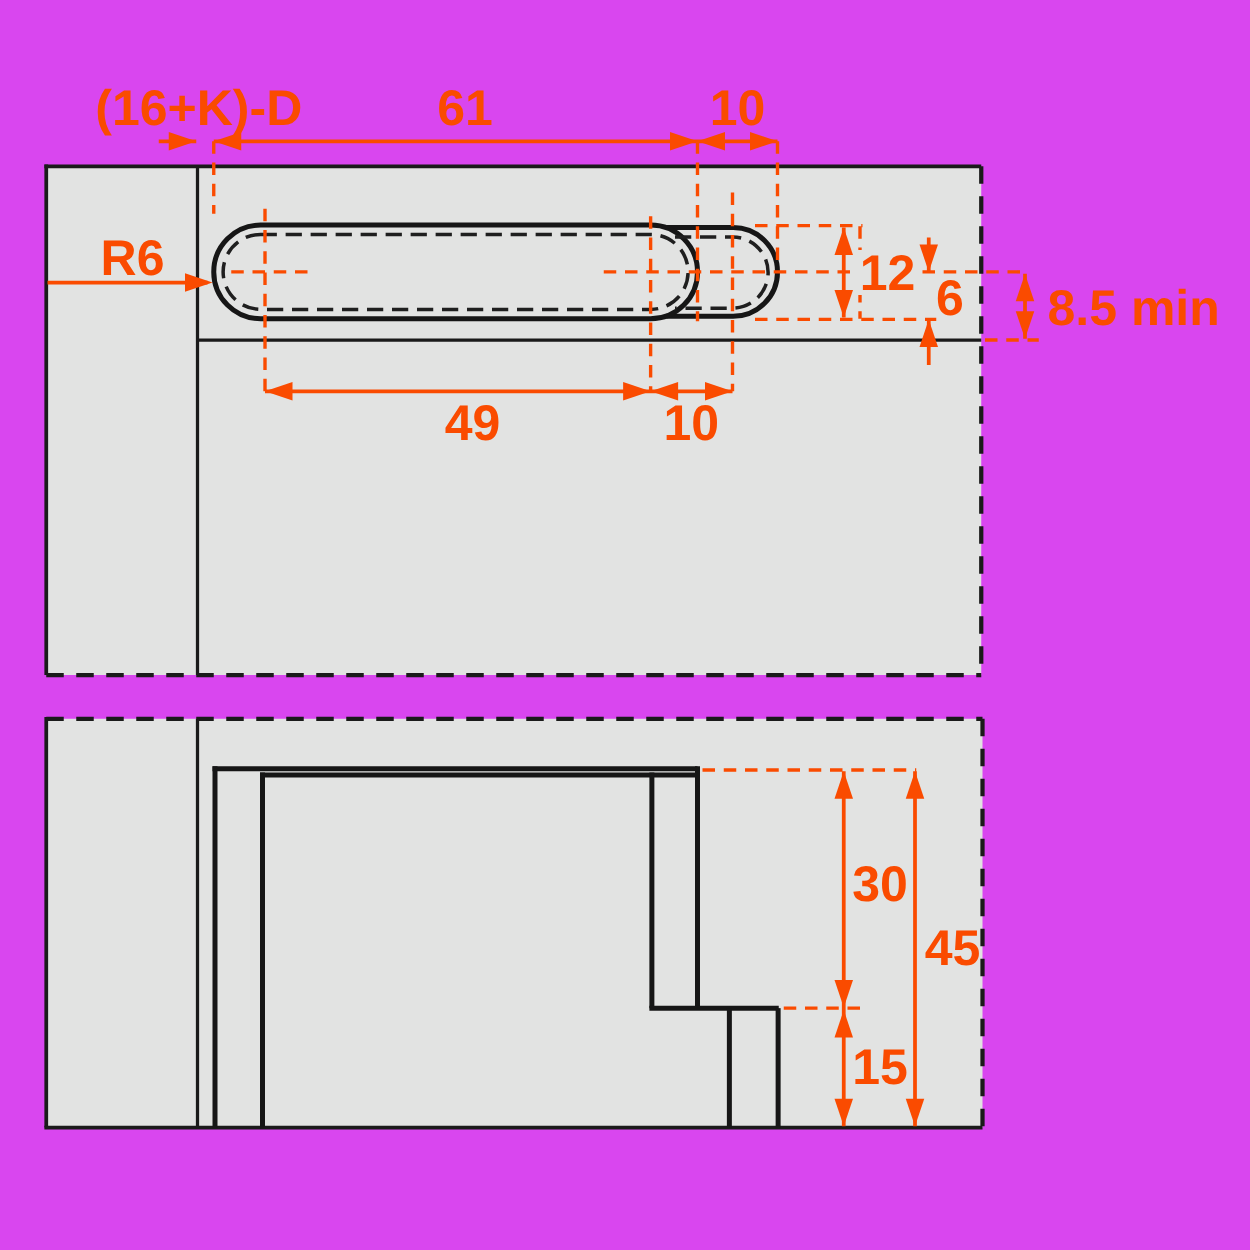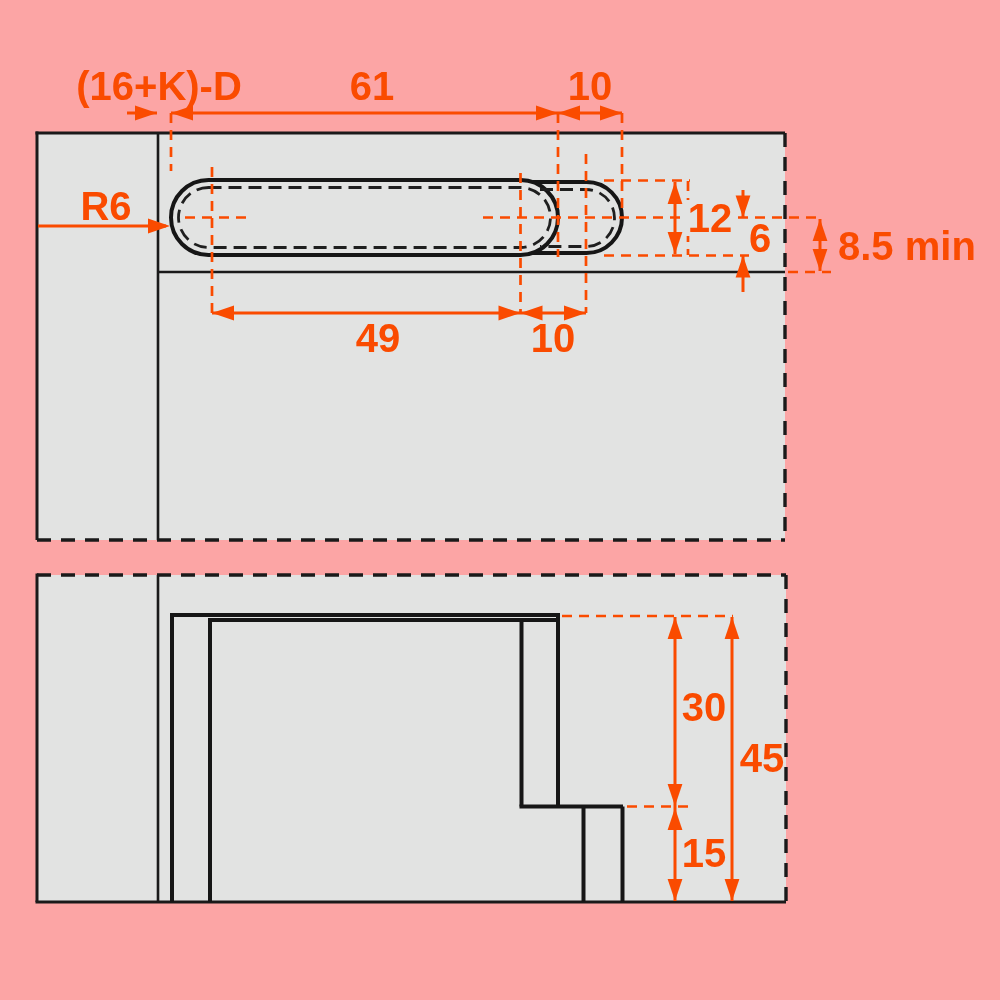--- a/index.html
+++ b/index.html
@@ -1,16 +1,16 @@
 <!DOCTYPE html>
 <html><head>
 <meta charset="utf-8">
 <style>
   html,body{margin:0;padding:0;background:#ffffff;width:1000px;height:1000px;overflow:hidden;}
-  .stage{position:relative;width:1000px;height:1000px;background:#fca5a5;}
+  .stage{position:relative;width:1000px;height:1000px;background:#d946ef;}
   svg{display:block;}
   
   .k3  {stroke:#1a1a1a;stroke-width:3;fill:none;}
   .k25 {stroke:#1a1a1a;stroke-width:2.6;fill:none;}
   .k4  {stroke:#161616;stroke-width:4;fill:none;}
   .kd3 {stroke:#1a1a1a;stroke-width:3.4;fill:none;stroke-dasharray:14 10;}
   .kd25{stroke:#1f1f1f;stroke-width:2.8;fill:none;stroke-dasharray:13 7;}
   
   .o3  {stroke:#fa4b00;stroke-width:3;fill:none;}
   .od  {stroke:#fa4b00;stroke-width:2.7;fill:none;stroke-dasharray:10 7;}

